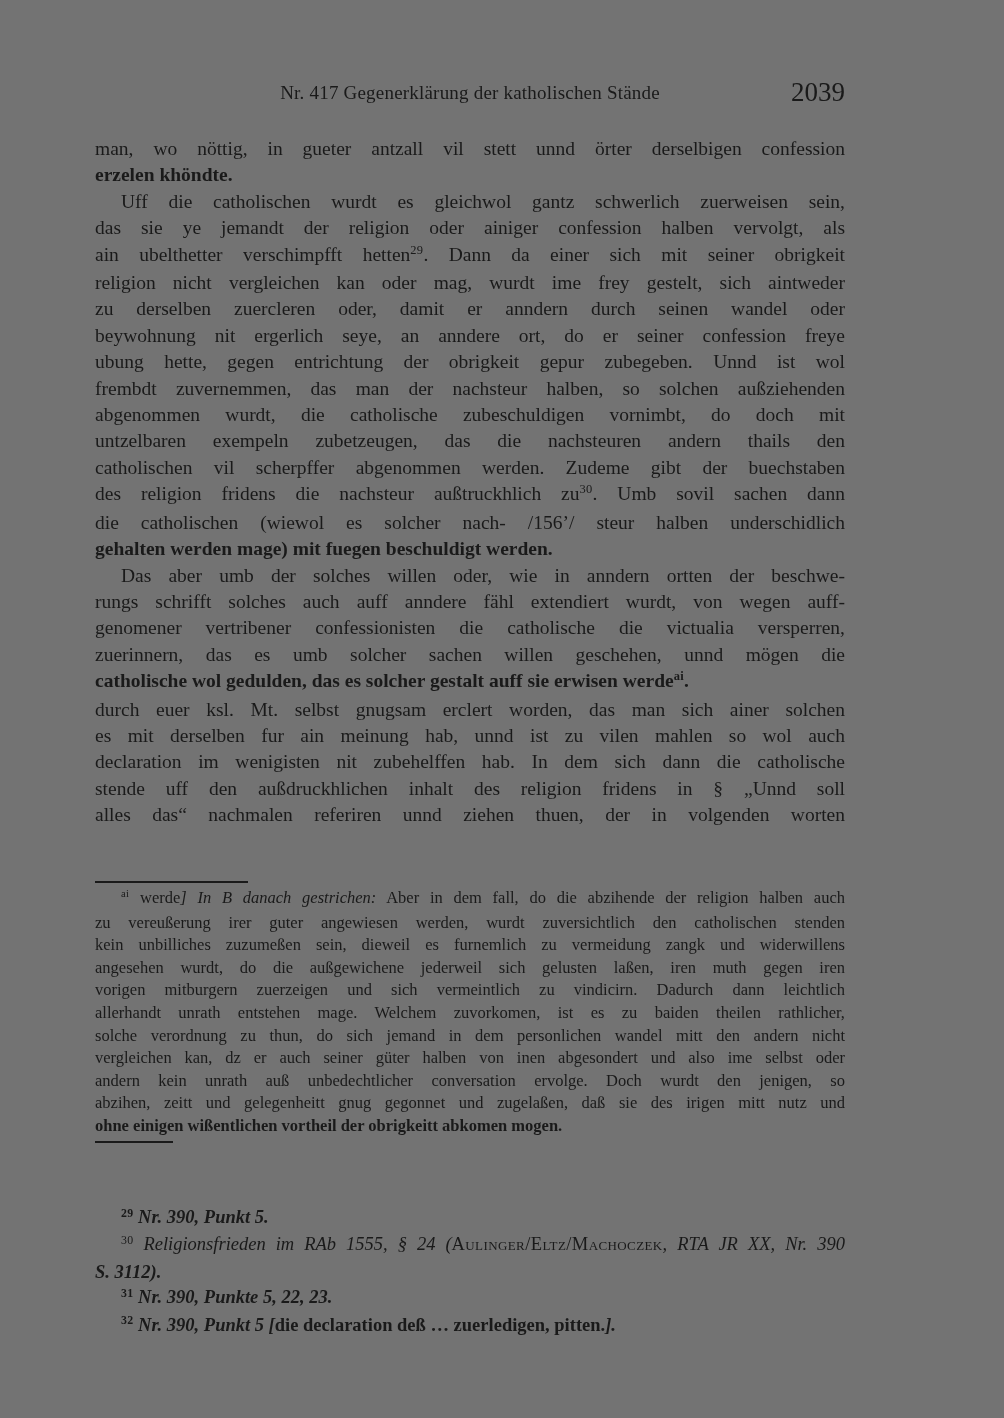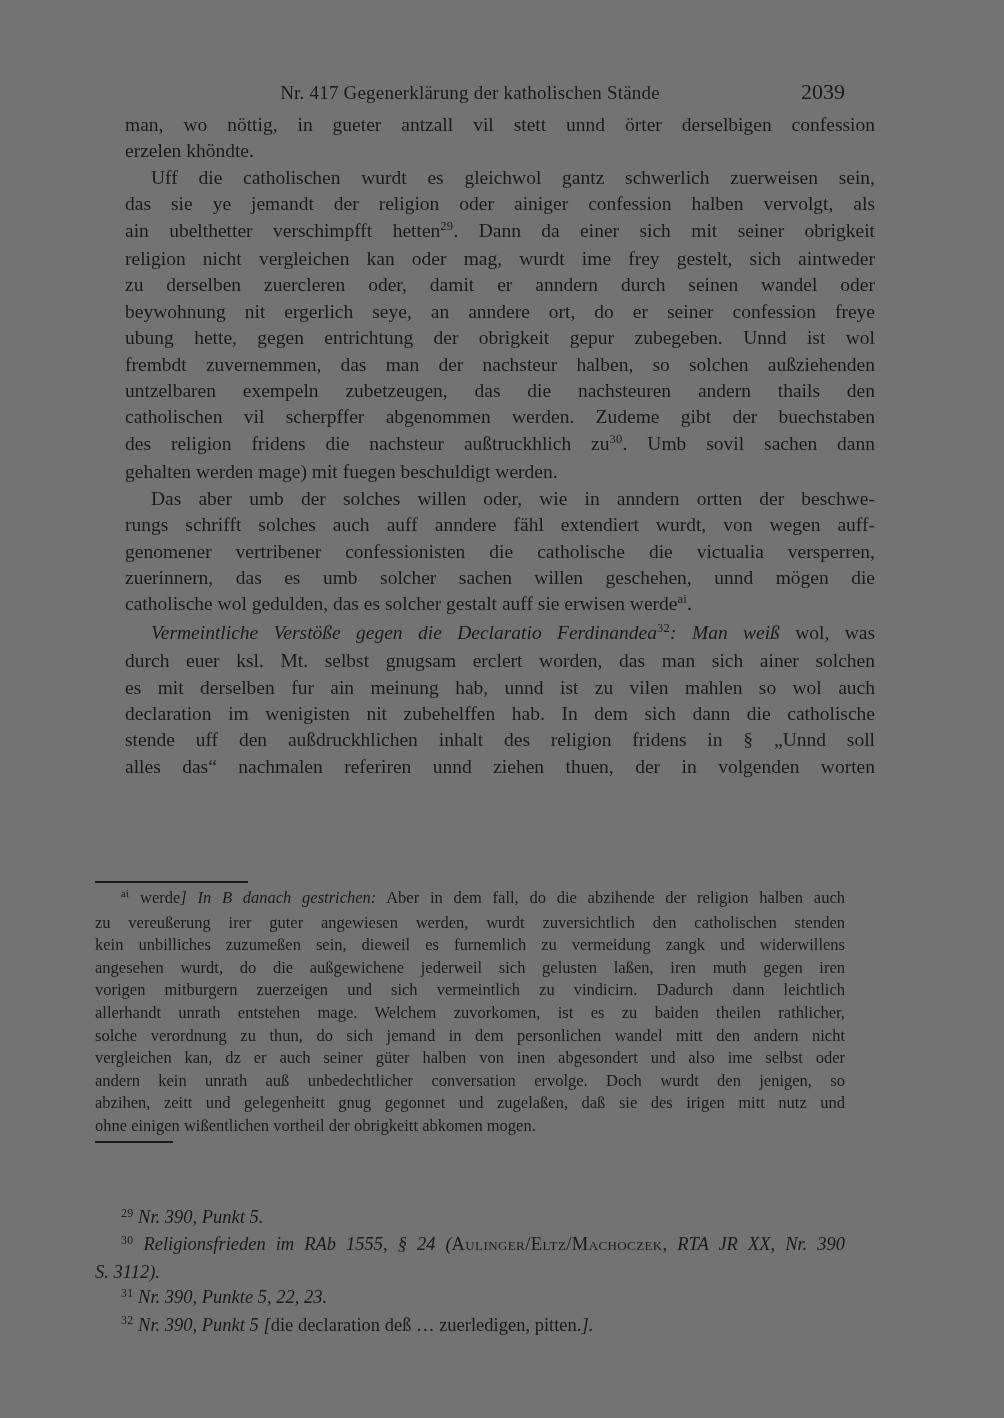--- a/index.html
+++ b/index.html
@@ -30,25 +30,25 @@
   .htitle {
     text-align: center;
     font-size: 19px;
     letter-spacing: 0.2px;
     line-height: 26px;
   }
   .pagenum {
     position: absolute;
     right: 0;
     top: -2px;
-    font-size: 22px;
+    font-size: 27px;
     line-height: 28px;
   }
   
-  .body { top: 112px; margin-left: 30px; }
+  .body { top: 136px; }
   .body .line {
     font-size: 19.5px;
     line-height: 26.4px;
   }
   
   .apparatus { top: 887px; }
   .apparatus .line {
     font-size: 16.5px;
     line-height: 22.6px;
   }
@@ -57,21 +57,21 @@
   .footnotes .line {
     font-size: 18.5px;
     line-height: 25.4px;
   }
   
   .line {
     text-align: justify;
     text-align-last: justify;
     white-space: normal;
   }
-  .line.last { text-align-last: left; }
+  .line.last { text-align-last: left; font-weight: bold; }
   .line.indent { text-indent: 26px; }
   
   .r  { font-style: normal; }
   .i  { font-style: italic; }
   .sc { font-style: normal; font-variant: small-caps; letter-spacing: 0.4px; }
   .sup {
     font-style: normal;
     font-size: 0.64em;
     position: relative;
     top: -0.55em;
@@ -104,34 +104,35 @@
       </div>
     <div class="para">
         <div class="line indent"><span class="r">Uff die catholischen wurdt es gleichwol gantz schwerlich zuerweisen sein,</span></div>
         <div class="line"><span class="r">das sie ye jemandt der religion oder ainiger confession halben vervolgt, als</span></div>
         <div class="line"><span class="r">ain ubelthetter verschimpfft hetten</span><span class="sup">29</span><span class="r">. Dann da einer sich mit seiner obrigkeit</span></div>
         <div class="line"><span class="r">religion nicht vergleichen kan oder mag, wurdt ime frey gestelt, sich aintweder</span></div>
         <div class="line"><span class="r">zu derselben zuercleren oder, damit er anndern durch seinen wandel oder</span></div>
         <div class="line"><span class="r">beywohnung nit ergerlich seye, an anndere ort, do er seiner confession freye</span></div>
         <div class="line"><span class="r">ubung hette, gegen entrichtung der obrigkeit gepur zubegeben. Unnd ist wol</span></div>
         <div class="line"><span class="r">frembdt zuvernemmen, das man der nachsteur halben, so solchen außziehenden</span></div>
+        <div class="line"><span class="r">abgenommen wurdt, die catholische zubeschuldigen vornimbt, do doch mit</span></div>
         <div class="line"><span class="r">untzelbaren exempeln zubetzeugen, das die nachsteuren andern thails den</span></div>
         <div class="line"><span class="r">catholischen vil scherpffer abgenommen werden. Zudeme gibt der buechstaben</span></div>
         <div class="line"><span class="r">des religion fridens die nachsteur außtruckhlich zu</span><span class="sup">30</span><span class="r">. Umb sovil sachen dann</span></div>
+        <div class="line"><span class="r">die catholischen (wiewol es solcher nach- /156’/ steur halben underschidlich</span></div>
         <div class="line last"><span class="r">gehalten werden mage) mit fuegen beschuldigt werden.</span></div>
       </div>
     <div class="para">
         <div class="line indent"><span class="r">Das aber umb der solches willen oder, wie in anndern ortten der beschwe-</span></div>
         <div class="line"><span class="r">rungs schrifft solches auch auff anndere fähl extendiert wurdt, von wegen auff-</span></div>
         <div class="line"><span class="r">genomener vertribener confessionisten die catholische die victualia versperren,</span></div>
         <div class="line"><span class="r">zuerinnern, das es umb solcher sachen willen geschehen, unnd mögen die</span></div>
         <div class="line last"><span class="r">catholische wol gedulden, das es solcher gestalt auff sie erwisen werde</span><span class="sup">ai</span><span class="r">.</span></div>
       </div>
     <div class="para">
-        <div class="line indent"><span class="i">Vermeintliche Verstöße gegen die Declaratio Ferdinandea</span><span class="sup">32</span><span class="i">: Man weiß</span><span class="r"> wol, was</span></div>
         <div class="line"><span class="r">durch euer ksl. Mt. selbst gnugsam erclert worden, das man sich ainer solchen</span></div>
         <div class="line"><span class="r">es mit derselben fur ain meinung hab, unnd ist zu vilen mahlen so wol auch</span></div>
         <div class="line"><span class="r">declaration im wenigisten nit zubehelffen hab. In dem sich dann die catholische</span></div>
         <div class="line"><span class="r">stende uff den außdruckhlichen inhalt des religion fridens in § „Unnd soll</span></div>
         <div class="line"><span class="r">alles das“ nachmalen referiren unnd ziehen thuen, der in volgenden worten</span></div>
       </div>
   </div>
 
   <div class="rule rule1"></div>
 

